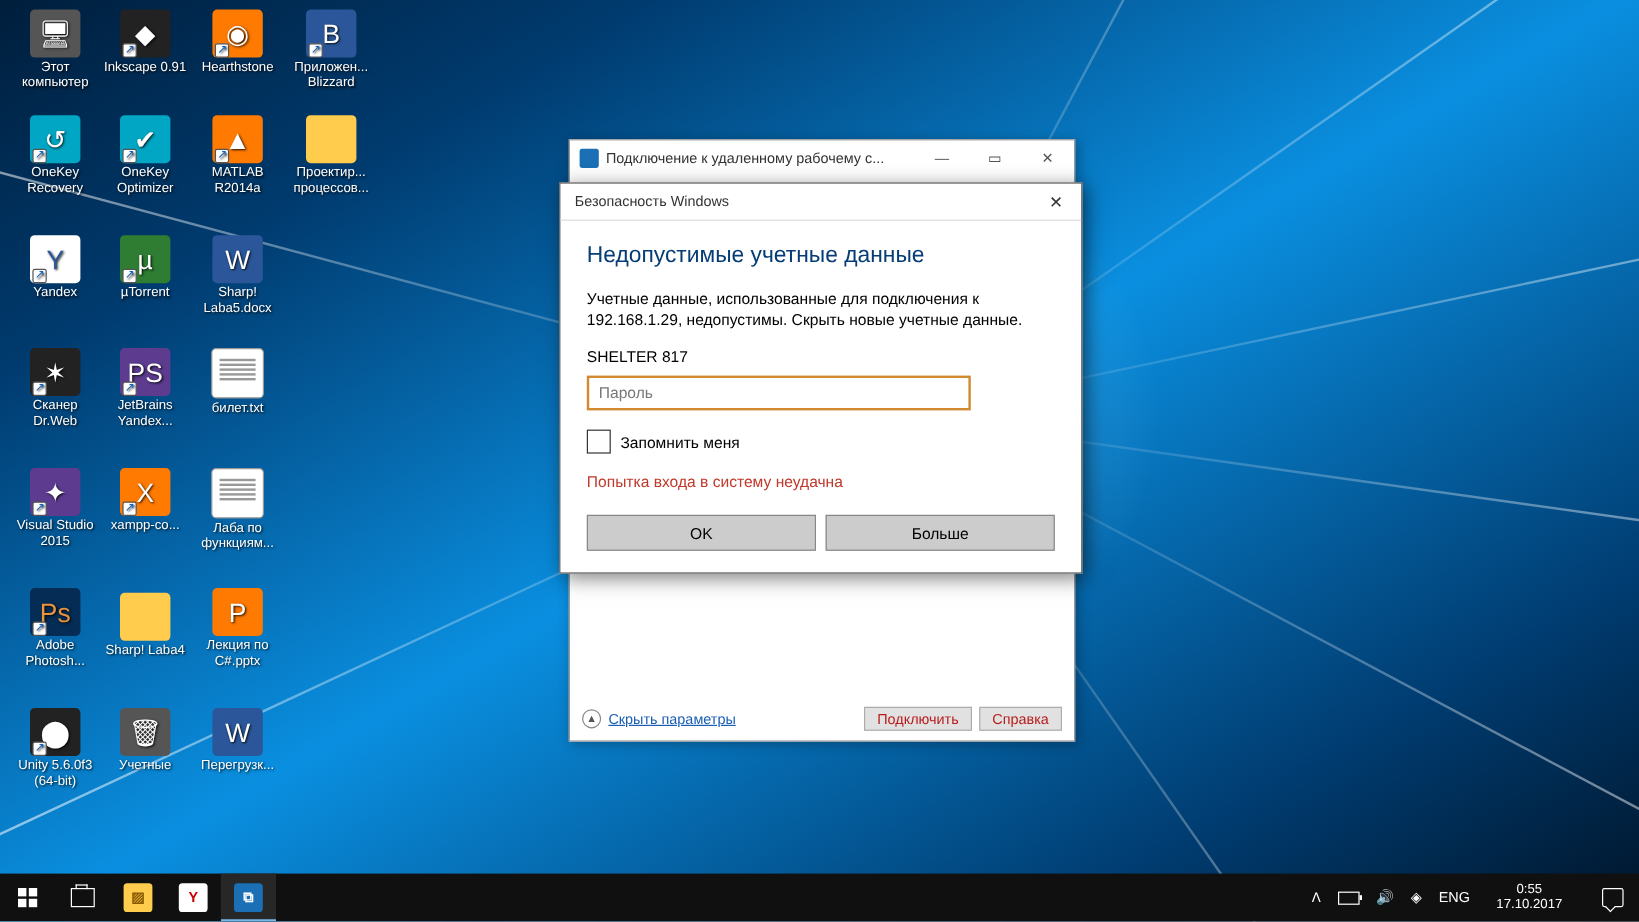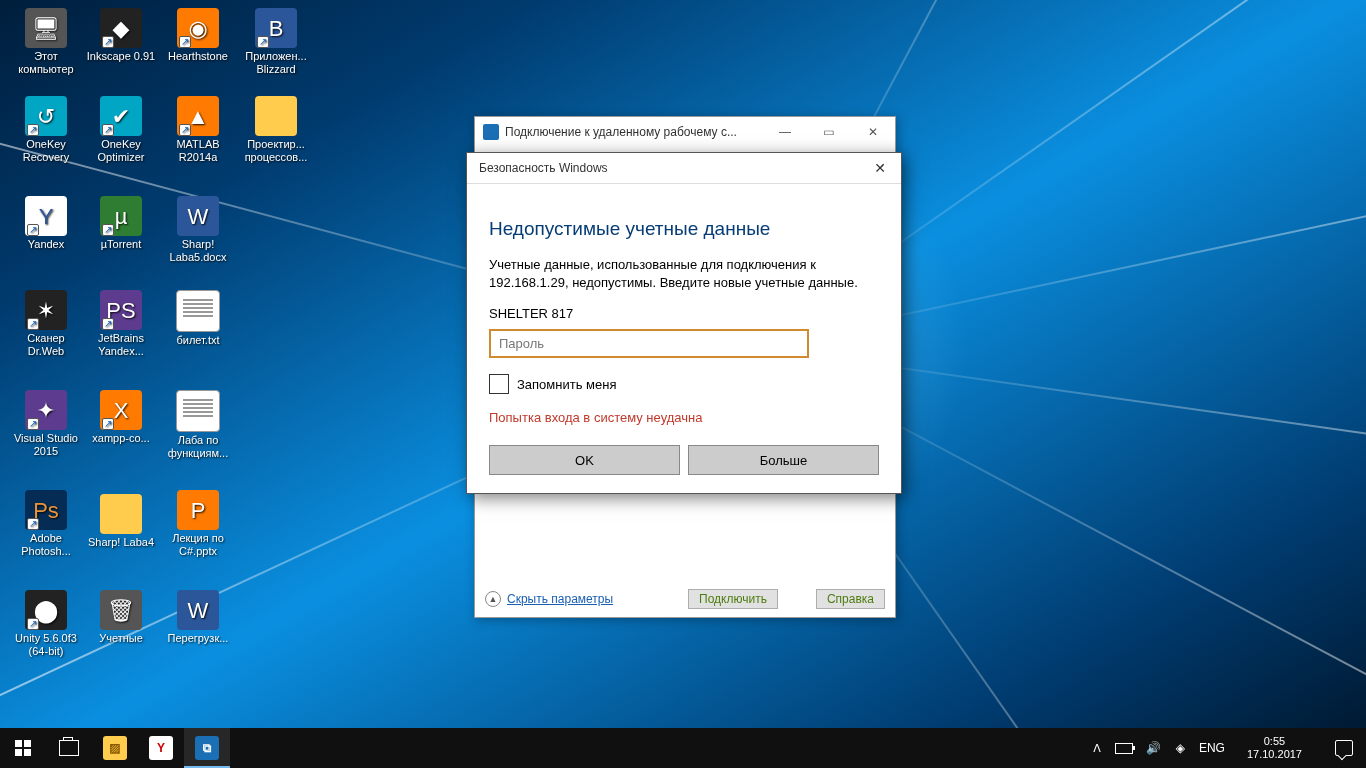--- a/index.html
+++ b/index.html
@@ -34,28 +34,28 @@
   .bg-txt::before{content:"";position:absolute;left:6px;top:8px;right:6px;height:2px;background:#999;box-shadow:0 4px 0 #999,0 8px 0 #999,0 12px 0 #999,0 16px 0 #999;}
   
   .rdp-win{position:absolute;left:474px;top:116px;width:420px;height:500px;background:#fff;border:1px solid #999;box-shadow:2px 2px 10px rgba(0,0,0,0.3);}
   .rdp-titlebar{height:30px;display:flex;align-items:center;padding:0 0 0 8px;font-size:12px;color:#333;}
   .rdp-titlebar .t-icon{width:16px;height:16px;margin-right:6px;background:#1a6fb5;border-radius:2px;position:relative;}
   .rdp-titlebar .title{flex:1;white-space:nowrap;overflow:hidden;text-overflow:ellipsis;}
   .rdp-titlebar .winbtn{width:44px;height:30px;display:flex;align-items:center;justify-content:center;color:#555;font-family:Arial;}
   .rdp-bottom{position:absolute;bottom:5px;left:10px;right:10px;height:26px;display:flex;align-items:center;gap:6px;font-size:12px;}
   .rdp-bottom .hide{color:#1a5fb4;flex:1;display:flex;align-items:center;gap:6px;}
   .rdp-bottom .chev{width:14px;height:14px;border:1px solid #888;border-radius:50%;display:flex;align-items:center;justify-content:center;font-size:9px;color:#555;}
-  .rdp-bottom .btn{border:1px solid #adadad;background:#e1e1e1;padding:2px 10px;color:#4d7c0f;margin-left:32px;}
+  .rdp-bottom .btn{border:1px solid #adadad;background:#e1e1e1;padding:2px 10px;color:#b91c1c;}
   
   .secwin{position:absolute;left:466px;top:152px;width:434px;background:#fff;border:1px solid #555;box-shadow:4px 4px 16px rgba(0,0,0,0.5);}
   .sec-tb{height:30px;display:flex;align-items:center;padding-left:12px;font-size:12px;color:#333;border-bottom:1px solid #ddd;}
   .sec-tb .title{flex:1;}
   .sec-tb .x{width:42px;height:30px;display:flex;align-items:center;justify-content:center;font-size:14px;color:#333;}
   .sec-body{padding:12px 22px 6px;color:#000;font-size:13px;}
-  .sec-body h1{font-size:19px;font-weight:400;color:#063d76;margin:22px 0 16px;}
+  .sec-body h1{font-size:19px;font-weight:400;color:#063d76;margin:6px 0 16px;}
   .sec-body .msg{line-height:18px;margin-bottom:14px;}
   .sec-body .user{margin-bottom:8px;}
   .sec-body input[type=text]{width:300px;padding:5px 8px;font-size:13px;border:2px solid #d18a2f;font-family:inherit;}
   .sec-body input[type=text]::placeholder{color:#777;}
   .remember{margin-top:16px;display:flex;align-items:center;gap:8px;font-size:13px;}
   .remember .cb{width:18px;height:18px;border:1px solid #333;background:#fff;}
   .sec-body .err{color:#c0392b;margin-top:16px;font-size:13px;}
   .sec-body .more{color:#c77a10;margin-top:20px;font-size:13px;}
   .sec-buttons{display:flex;gap:8px;padding:14px 22px 18px;}
   .sec-buttons button{flex:1;height:30px;background:#ccc;border:1px solid #888;font-size:13px;font-family:inherit;color:#000;cursor:pointer;}
@@ -200,21 +200,21 @@
   </div>
 </div>
 
 <div class="secwin">
   <div class="sec-tb">
     <div class="title">Безопасность Windows</div>
     <div class="x">✕</div>
   </div>
   <div class="sec-body">
     <h1>Недопустимые учетные данные</h1>
-    <div class="msg">Учетные данные, использованные для подключения к 192.168.1.29, недопустимы. Введите новые учетные данные.</div>
+    <div class="msg">Учетные данные, использованные для подключения к 192.168.1.29, недопустимы. Скрыть новые учетные данные.</div>
     <div class="user">SHELTER 817</div>
     <input type="text" placeholder="Пароль" style="">
     <div class="remember">
       <div class="cb"></div>
       <span>Запомнить меня</span>
     </div>
     <div class="err">Попытка входа в систему неудачна</div>
   </div>
   <div class="sec-buttons">
     <button>OK</button>

